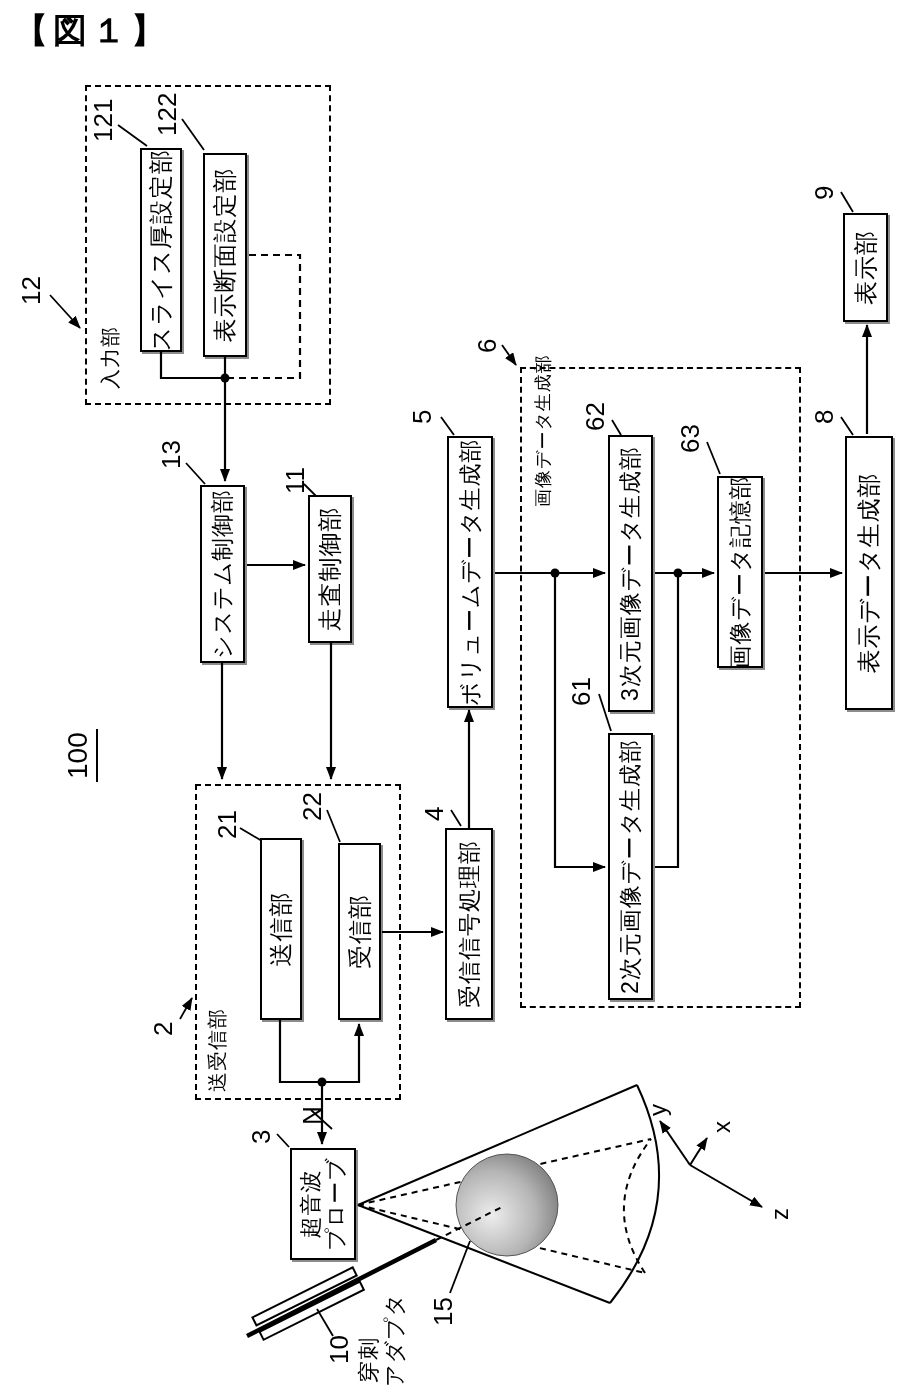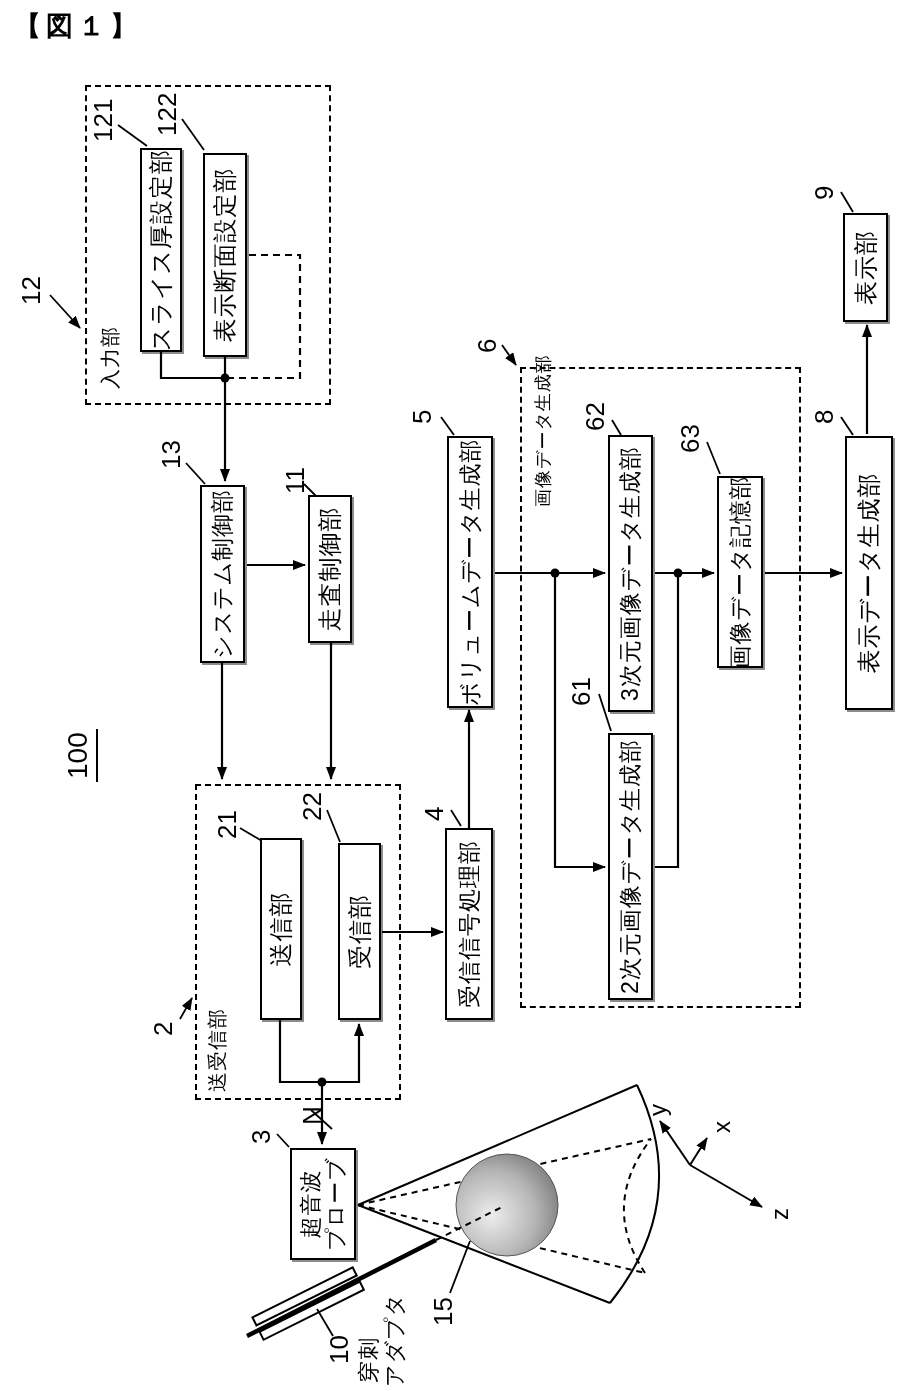--- a/index.html
+++ b/index.html
@@ -10,21 +10,21 @@
          transform-origin:0 0;transform:rotate(-90deg) translateX(-1391px);}
   .bk{position:absolute;box-sizing:border-box;background:#fff;border:2.5px solid #000;
       box-shadow:-2px 2px 0 rgba(0,0,0,.45);
       display:flex;align-items:center;justify-content:center;text-align:center;
       font-size:24px;letter-spacing:1px;white-space:nowrap;z-index:3;line-height:1.15;}
   .gbx{position:absolute;box-sizing:border-box;border:2px dashed #000;z-index:1;}
   .ref{position:absolute;font-size:26px;z-index:4;white-space:nowrap;}
   .glabel{position:absolute;font-size:20px;z-index:2;white-space:nowrap;letter-spacing:1px;}
   .small{font-size:22px;}
   .wires{position:absolute;left:0;top:0;z-index:2;}
-  .caption{position:absolute;left:14px;top:8px;font-size:27px;font-weight:bold;
+  .caption{position:absolute;left:14px;top:8px;font-size:34px;font-weight:bold;
            letter-spacing:5px;z-index:10;}
   .sysref{position:absolute;font-size:28px;border-bottom:2.5px solid #000;padding:0 3px 2px 3px;z-index:4;}
   .axis{position:absolute;font-size:24px;z-index:4;}
 </style>
 </head>
 <body>
 
 <div class="page">
 
   <div class="caption">【図１】</div>

